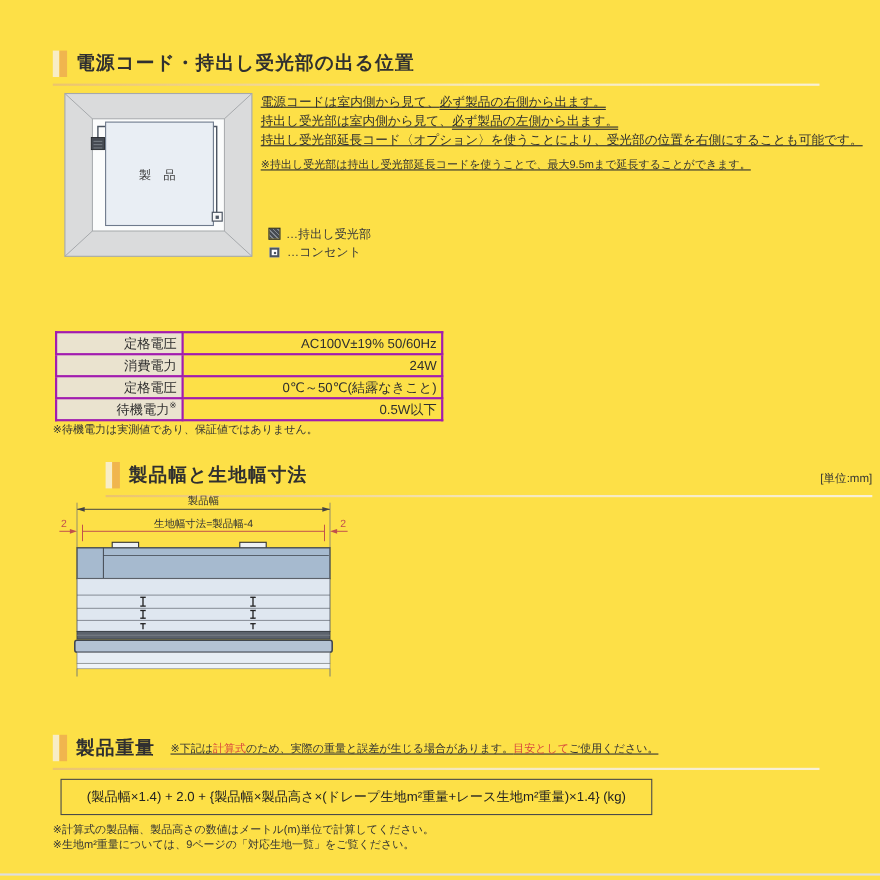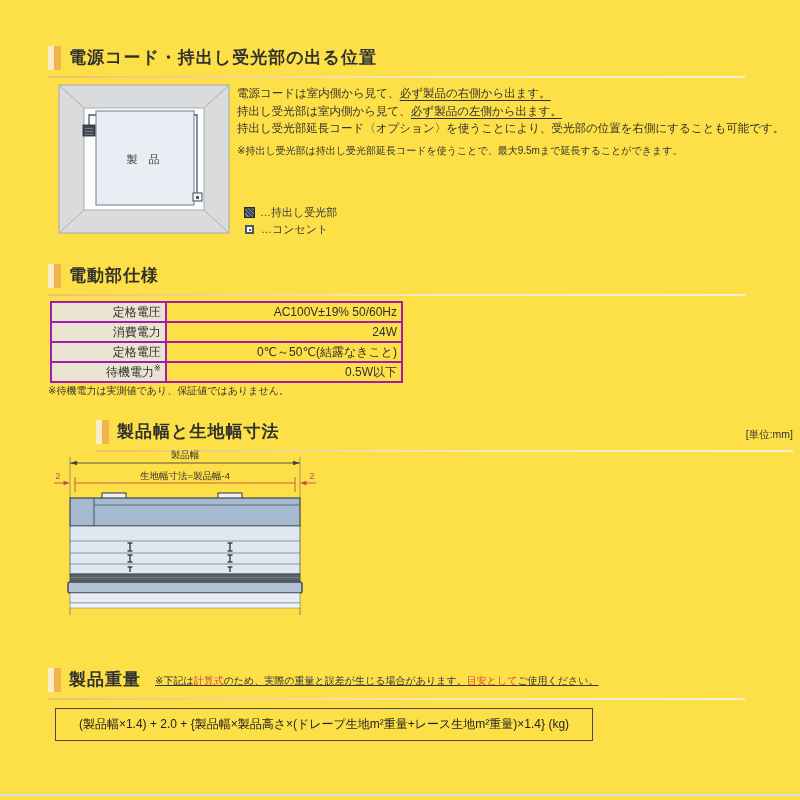--- a/index.html
+++ b/index.html
@@ -19,21 +19,21 @@
   }
   .sec-title::after{
     content:"";position:absolute;left:6px;top:0;bottom:0;width:7px;background:#f0b54e;
   }
   .sec-rule{height:2px;margin-top:6px;background:linear-gradient(to right,#ecc46c,#f5e9bf 55%,#f9f1d6);}
   .unit-label{font-size:10.5px;color:#333;margin-left:auto;padding-bottom:2px;}
   .hdr-note{font-size:10px;color:#333;margin-left:14px;padding-bottom:4px;white-space:nowrap;text-decoration:underline;}
   .red{color:#d8453e;}
 
   
-  .s1-text{position:absolute;left:237px;top:85px;width:540px;font-size:11.5px;line-height:17.5px;color:#2f2f2f;white-space:nowrap;}
+  .s1-text{position:absolute;left:237px;top:85px;width:540px;font-size:11.5px;line-height:17.5px;color:#2f2f2f;white-space:nowrap;text-decoration:underline;}
   .u{text-decoration:underline;text-underline-offset:2.5px;}
   .s1-note{font-size:10px;margin-top:4px;color:#333;}
   .legend{position:absolute;left:244px;top:204px;font-size:11px;color:#3a3a3a;}
   .legend-row{display:flex;align-items:center;height:17px;}
   .icon-receiver{
     width:9px;height:9px;margin-right:5px;border:1px solid #23262b;
     background:repeating-linear-gradient(45deg,#454a52 0 2px,#828890 2px 3px);
   }
   .icon-outlet{
     width:5px;height:5px;margin-right:7px;margin-left:1px;border:2px solid #4d5663;background:#fff;
@@ -109,26 +109,20 @@
       <span>…持出し受光部</span>
     </div>
     <div class="legend-row">
       <span class="icon-outlet">
           <span></span>
         </span>
       <span>…コンセント</span>
     </div>
   </div>
 
-  <div class="sec-header" style="top:264px;">
-    <div class="sec-title-row">
-      <div class="sec-title">電動部仕様</div>
-    </div>
-    <div class="sec-rule"></div>
-  </div>
 
   <table class="spec-table">
     <tbody>
       <tr>
         <td class="lbl">定格電圧</td>
         <td class="val">AC100V±19%  50/60Hz</td>
       </tr>
       <tr>
         <td class="lbl">消費電力</td>
         <td class="val">24W</td>
@@ -215,15 +209,19 @@
   <div class="sec-header" style="top:668px;">
     <div class="sec-title-row">
       <div class="sec-title">製品重量</div>
       <div class="hdr-note"><span>※下記は</span><span class="red">計算式</span><span>のため、実際の重量と誤差が生じる場合があります。</span><span class="red">目安として</span><span>ご使用ください。</span></div>
     </div>
     <div class="sec-rule"></div>
   </div>
 
   <div class="formula-box">(製品幅×1.4) + 2.0 + {製品幅×製品高さ×(ドレープ生地m²重量+レース生地m²重量)×1.4}  (kg)</div>
 
+  <div class="footnotes">
+    <div>※計算式の製品幅、製品高さの数値はメートル(m)単位で計算してください。</div>
+    <div>※生地m²重量については、9ページの「対応生地一覧」をご覧ください。</div>
+  </div>
 
   <div class="bottom-edge"></div>
 </div>
 
 </body></html>

